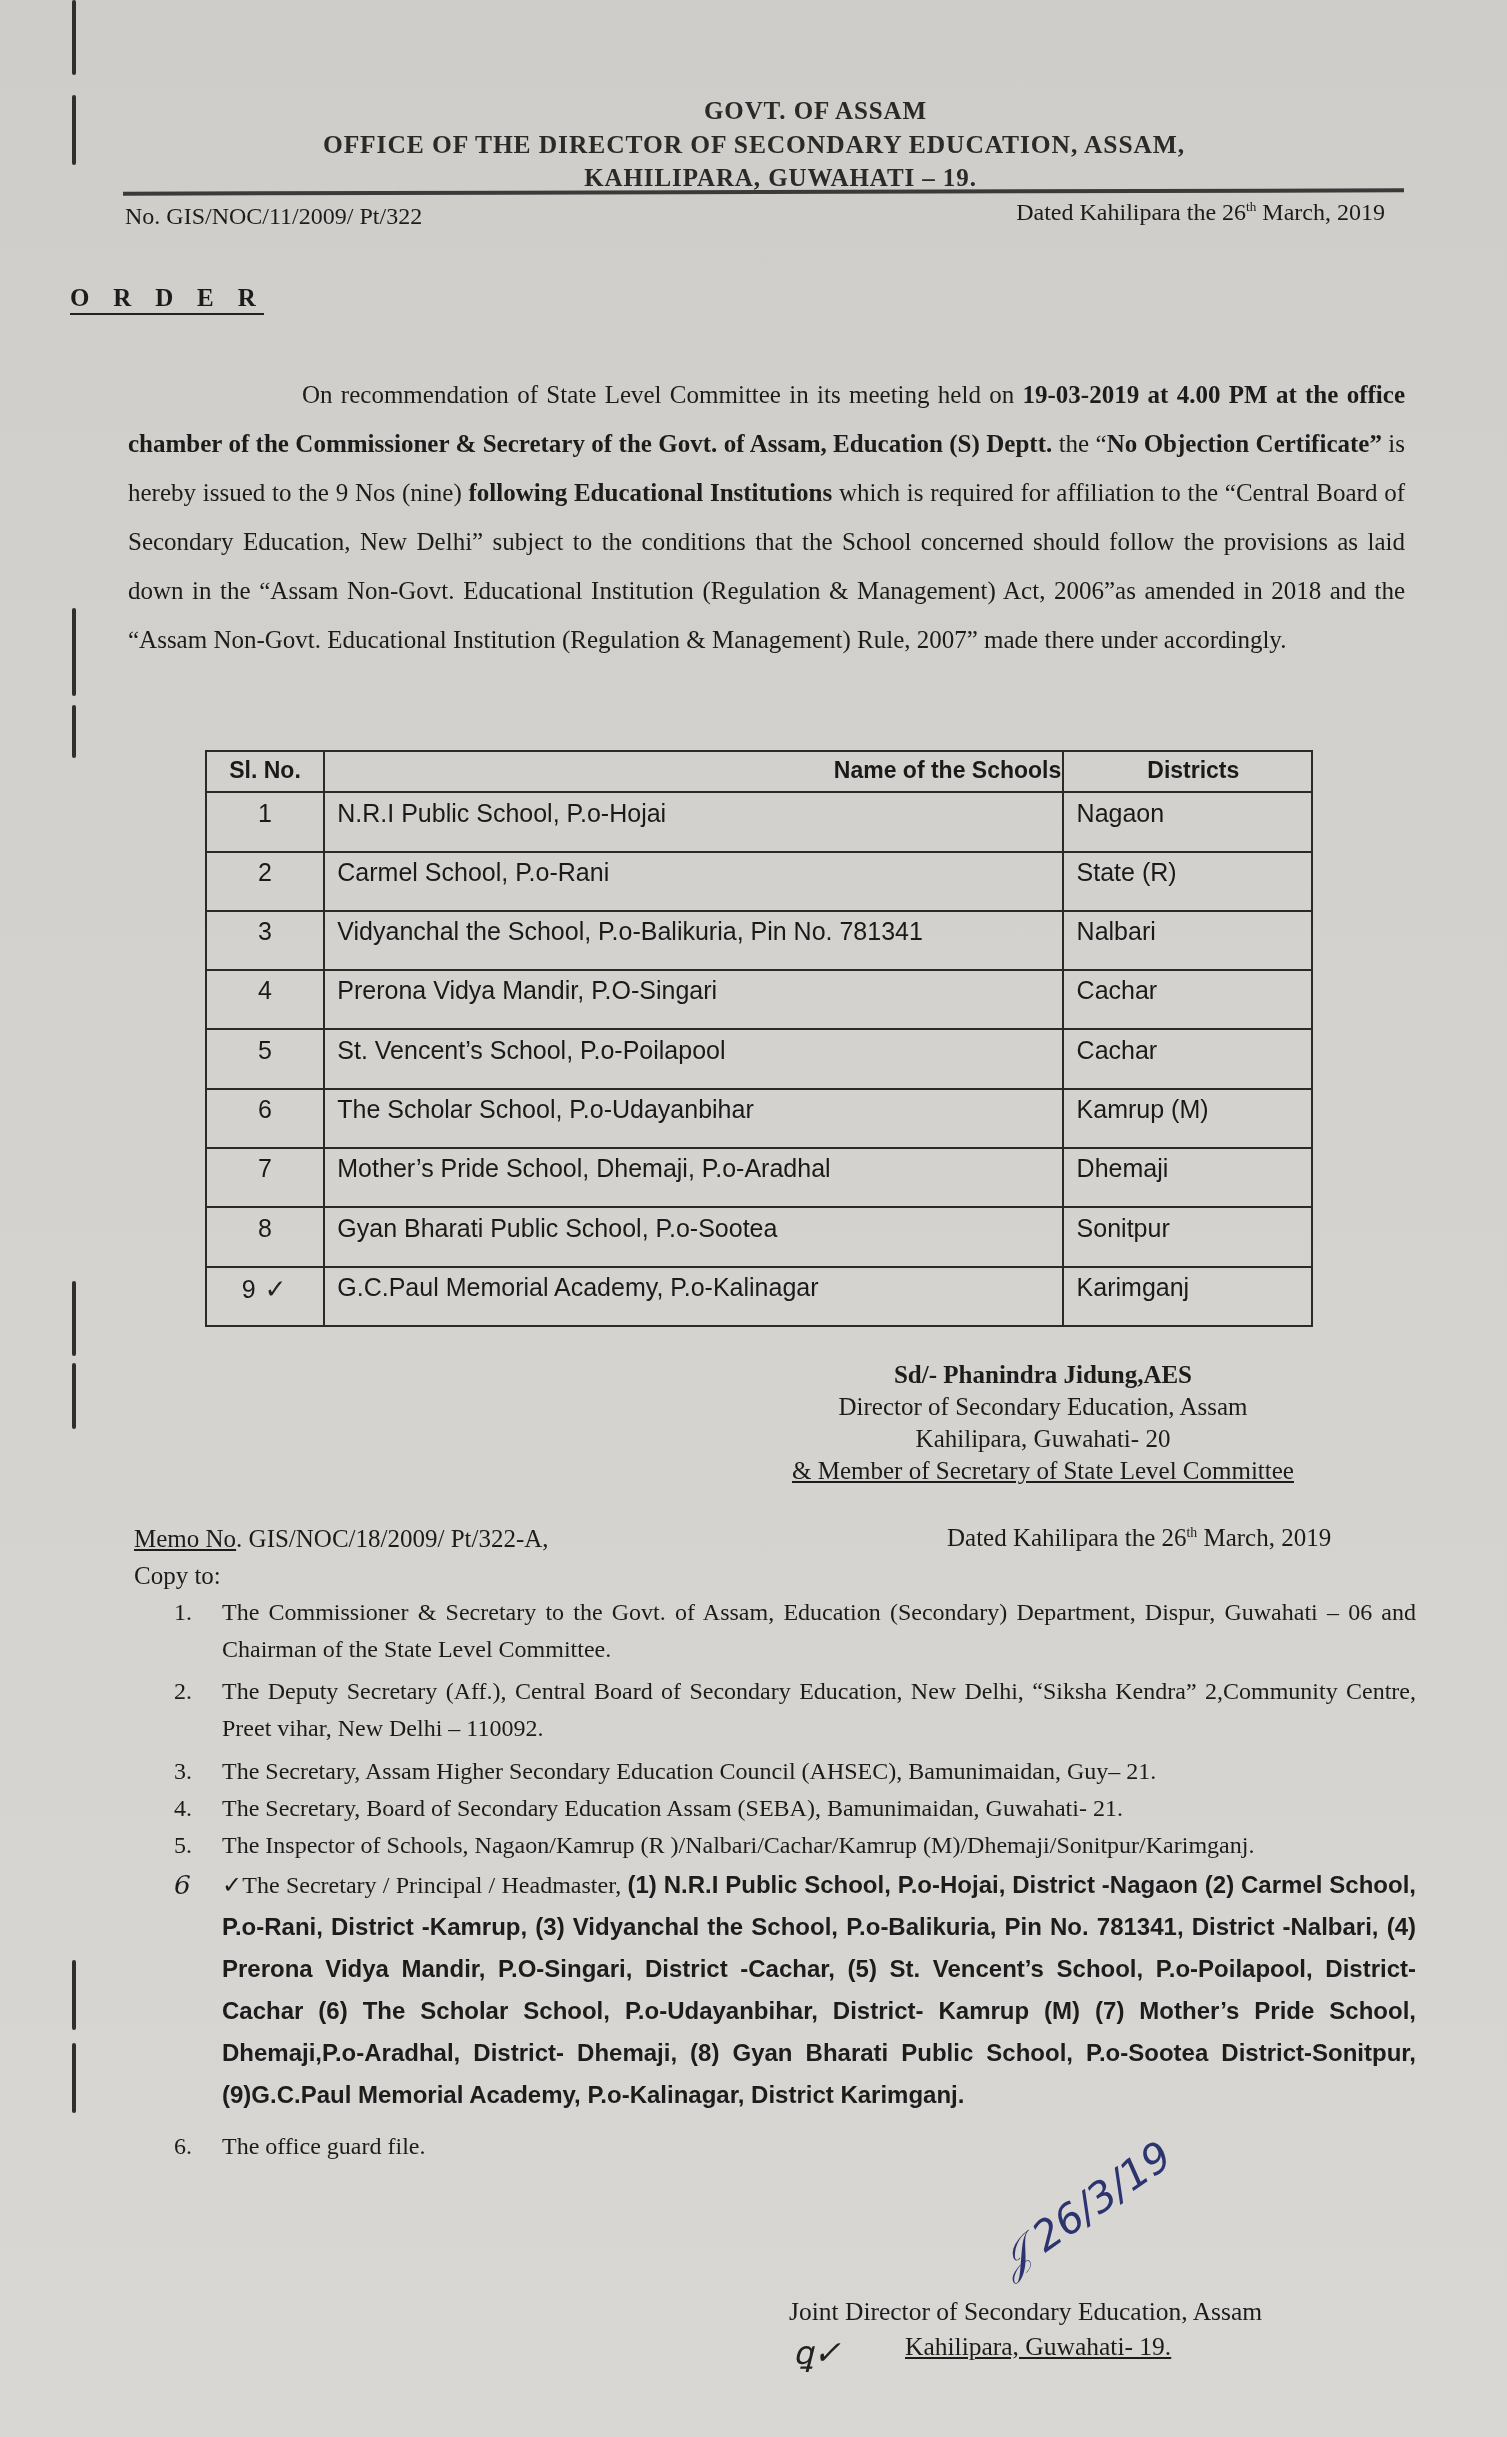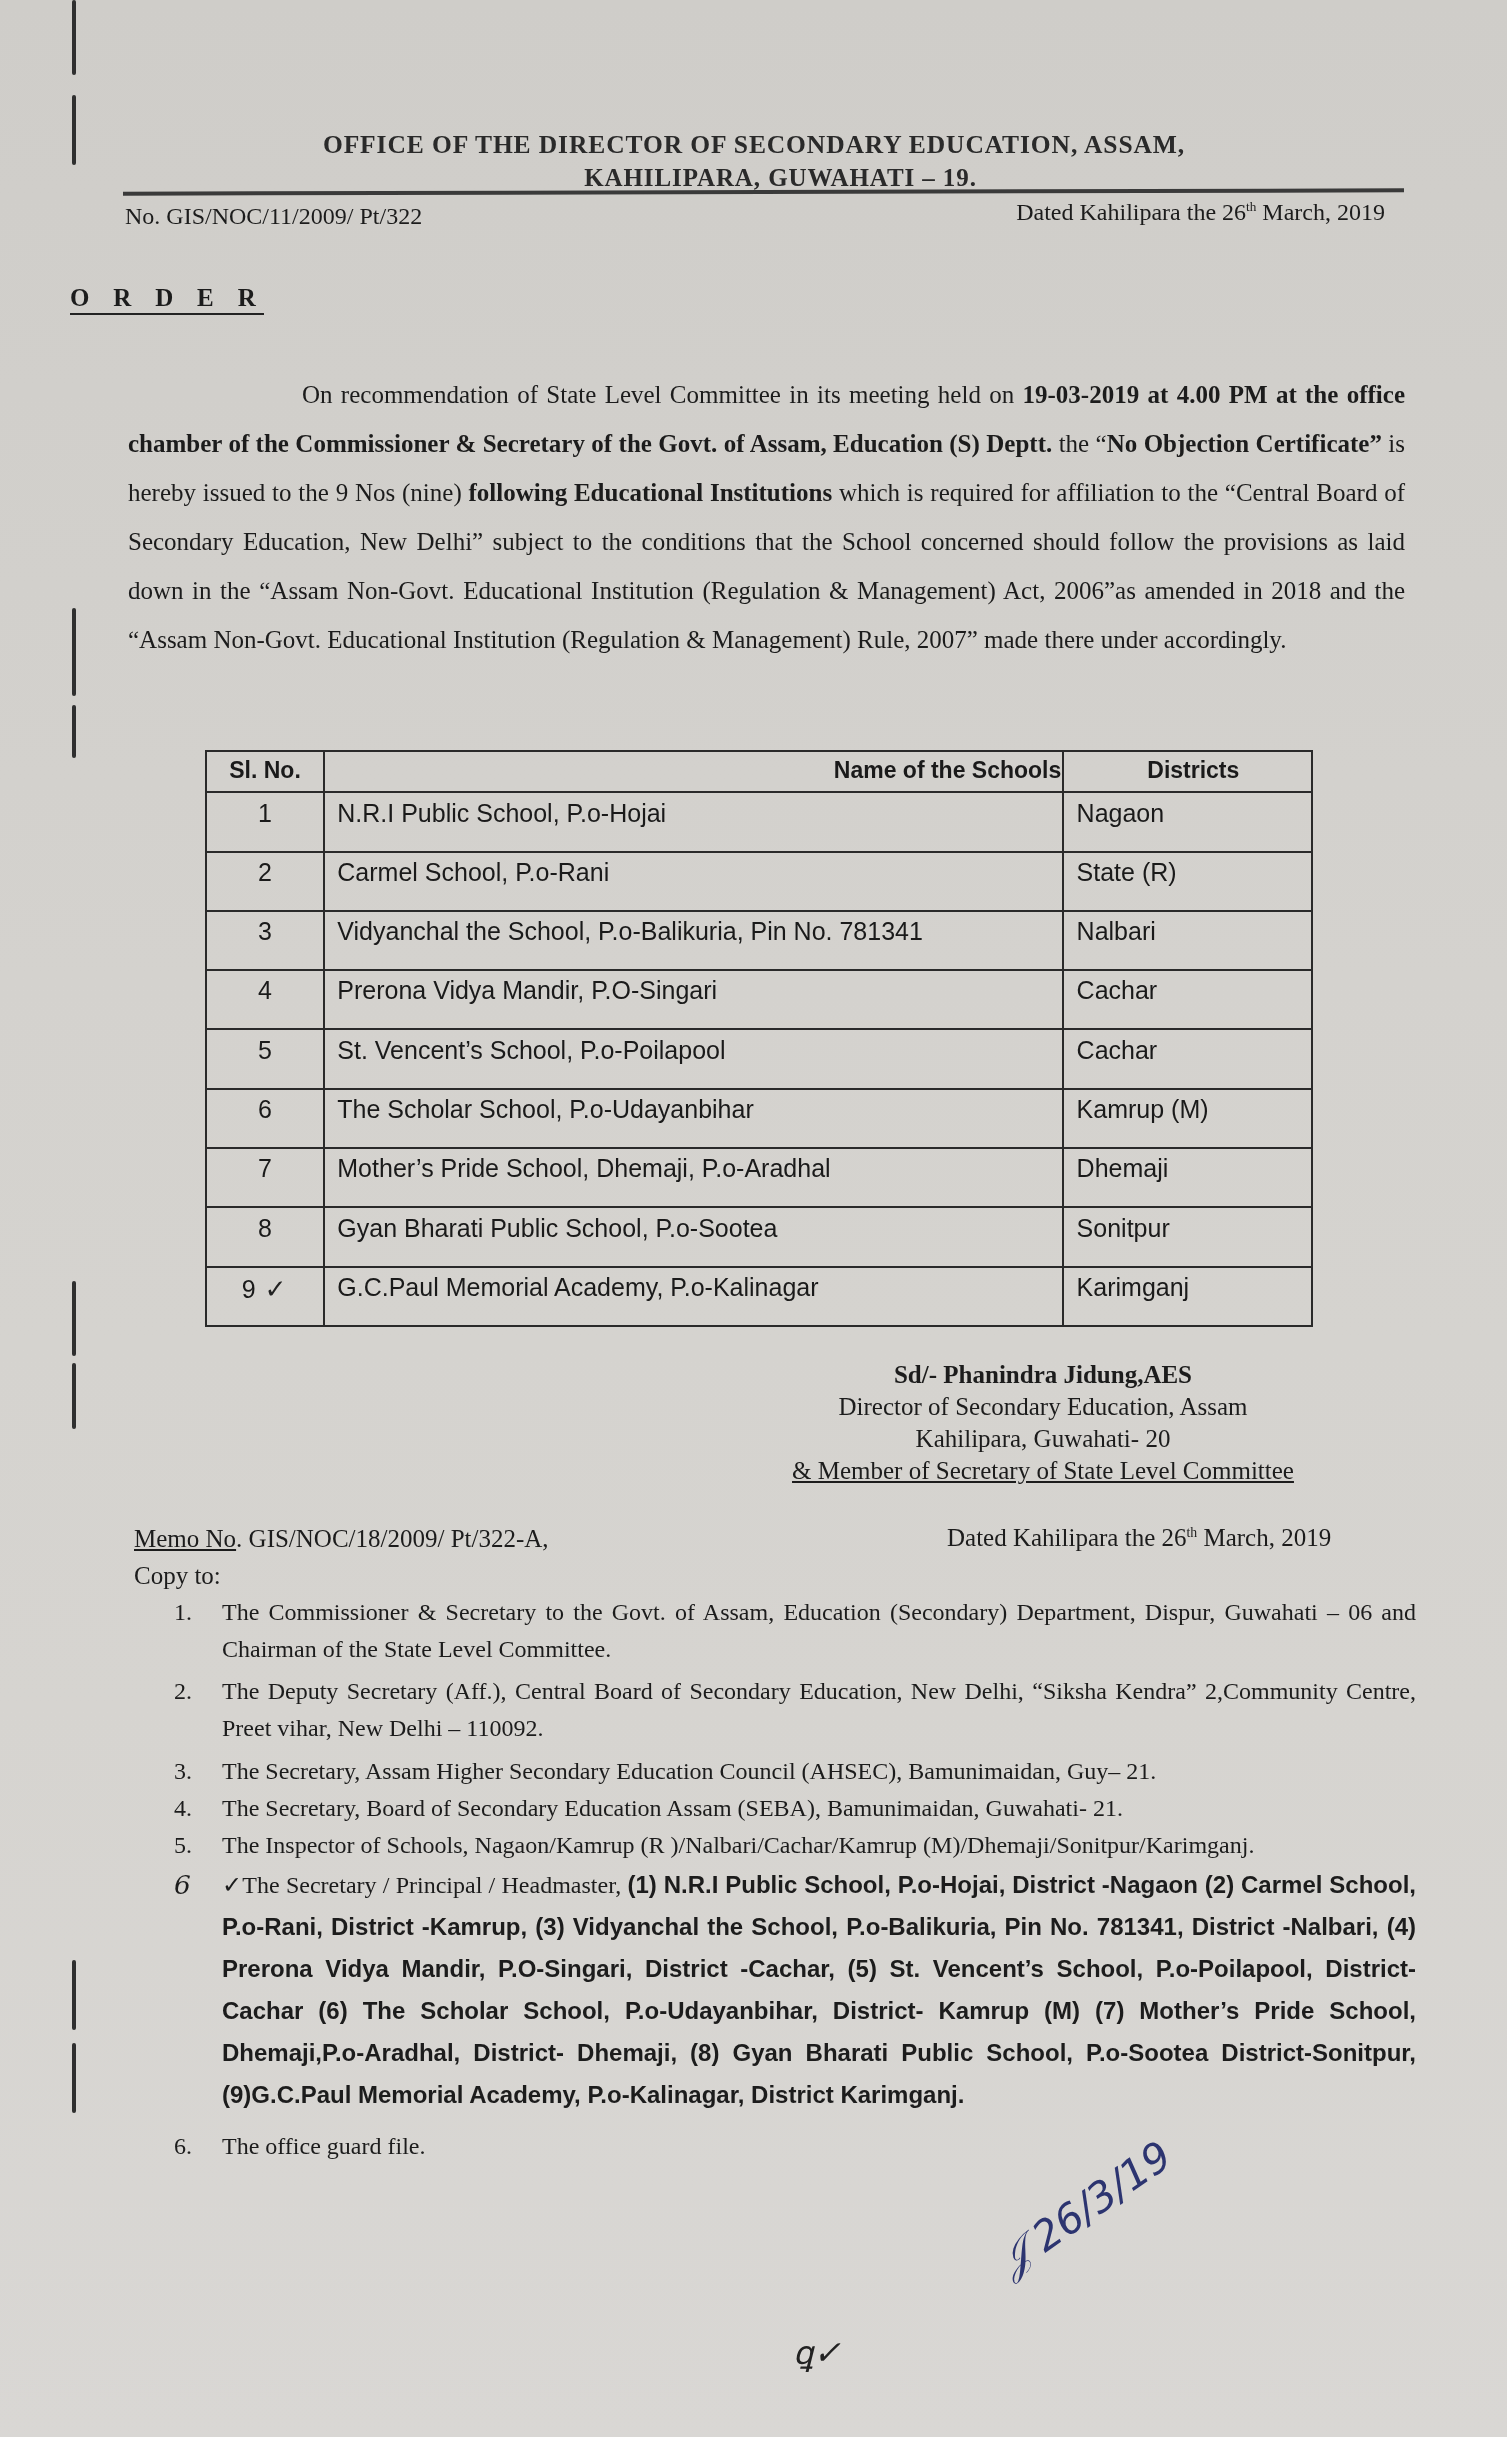--- a/index.html
+++ b/index.html
@@ -209,20 +209,21 @@
 
   <div class="punch" style="top:0;height:75px;"></div>
   <div class="punch" style="top:95px;height:70px;"></div>
   <div class="punch" style="top:608px;height:88px;"></div>
   <div class="punch" style="top:705px;height:53px;"></div>
   <div class="punch" style="top:1281px;height:75px;"></div>
   <div class="punch" style="top:1363px;height:66px;"></div>
   <div class="punch" style="top:1960px;height:70px;"></div>
   <div class="punch" style="top:2043px;height:70px;"></div>
 
+  <div class="hdr hdr1">GOVT. OF ASSAM</div>
   <div class="hdr hdr2">OFFICE OF THE DIRECTOR OF SECONDARY EDUCATION, ASSAM,</div>
   <div class="hdr hdr3">KAHILIPARA, GUWAHATI – 19.</div>
   <div class="hdr-rule"></div>
 
   <div class="ref-no">No. GIS/NOC/11/2009/ Pt/322</div>
   <div class="ref-date"><span>Dated Kahilipara the 26</span><sup>th</sup><span> March, 2019</span></div>
 
   <div class="order-title"><span>O R D E R</span></div>
 
   <div class="para"><span class="indent"></span><span>On recommendation of State Level Committee in its meeting held on </span><b>19-03-2019 at 4.00 PM at the office chamber of the Commissioner &amp; Secretary of the Govt. of Assam, Education (S) Deptt.</b><span> the “</span><b>No Objection Certificate”</b><span> is hereby issued to the 9 Nos (nine) </span><b>following Educational Institutions</b><span> which is required for affiliation to the “Central Board of Secondary Education, New Delhi” subject to the conditions that the School concerned should follow the provisions as laid down in the “Assam Non-Govt. Educational Institution (Regulation &amp; Management) Act, 2006”as amended in 2018 and the “Assam Non-Govt. Educational Institution (Regulation &amp; Management) Rule, 2007” made there under accordingly.</span></div>
@@ -320,16 +321,20 @@
       <span class="num hand-num">6</span>
       <span class="txt"><span>✓The Secretary / Principal / Headmaster, </span><span class="b">(1) N.R.I Public School, P.o-Hojai, District -Nagaon (2) Carmel School, P.o-Rani, District -Kamrup, (3) Vidyanchal the School, P.o-Balikuria, Pin No. 781341, District -Nalbari, (4) Prerona Vidya Mandir, P.O-Singari, District -Cachar, (5) St. Vencent’s School, P.o-Poilapool, District- Cachar (6) The Scholar School, P.o-Udayanbihar, District- Kamrup (M) (7) Mother’s Pride School, Dhemaji,P.o-Aradhal, District- Dhemaji, (8) Gyan Bharati Public School, P.o-Sootea District-Sonitpur, (9)G.C.Paul Memorial Academy, P.o-Kalinagar, District Karimganj.</span></span>
     </div>
     <div class="copy-item last">
       <span class="num">6.</span>
       <span class="txt">The office guard file.</span>
     </div>
   </div>
 
   <div class="signature">𝒥 26/3/19</div>
+  <div class="jd-block">
+    <div>Joint Director of Secondary Education, Assam</div>
+    <div class="l2">Kahilipara, Guwahati- 19.</div>
+  </div>
   <div class="initial">ꝗ✓</div>
 
 </div>
 
 
 </body></html>

